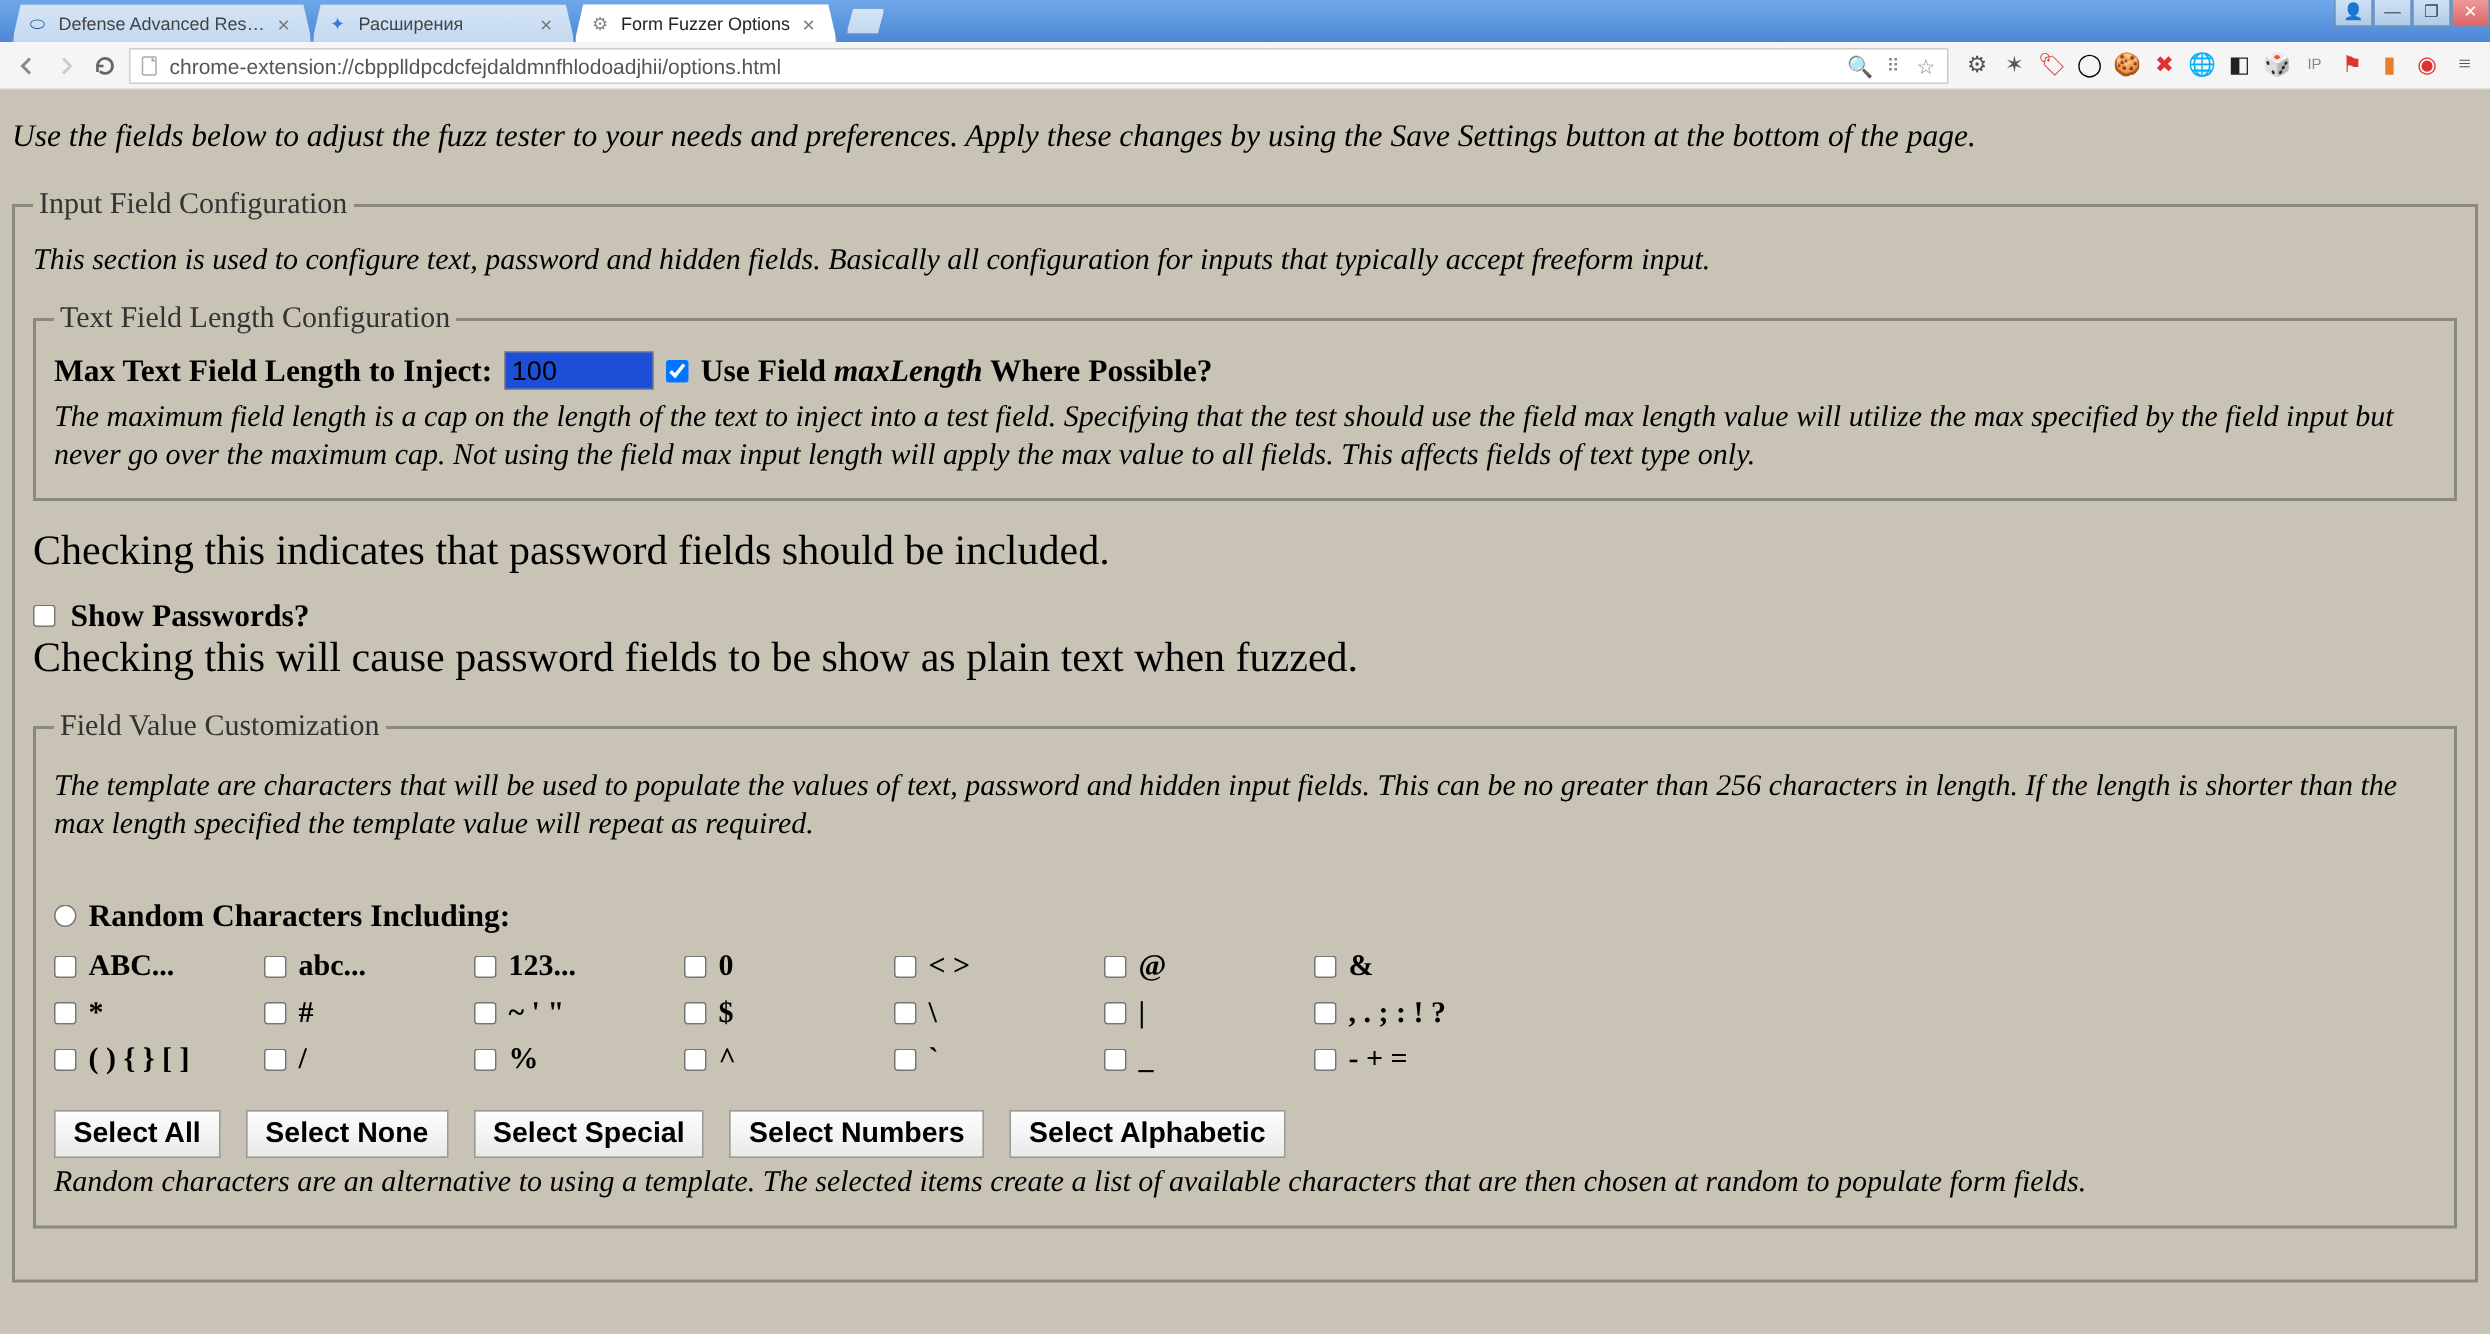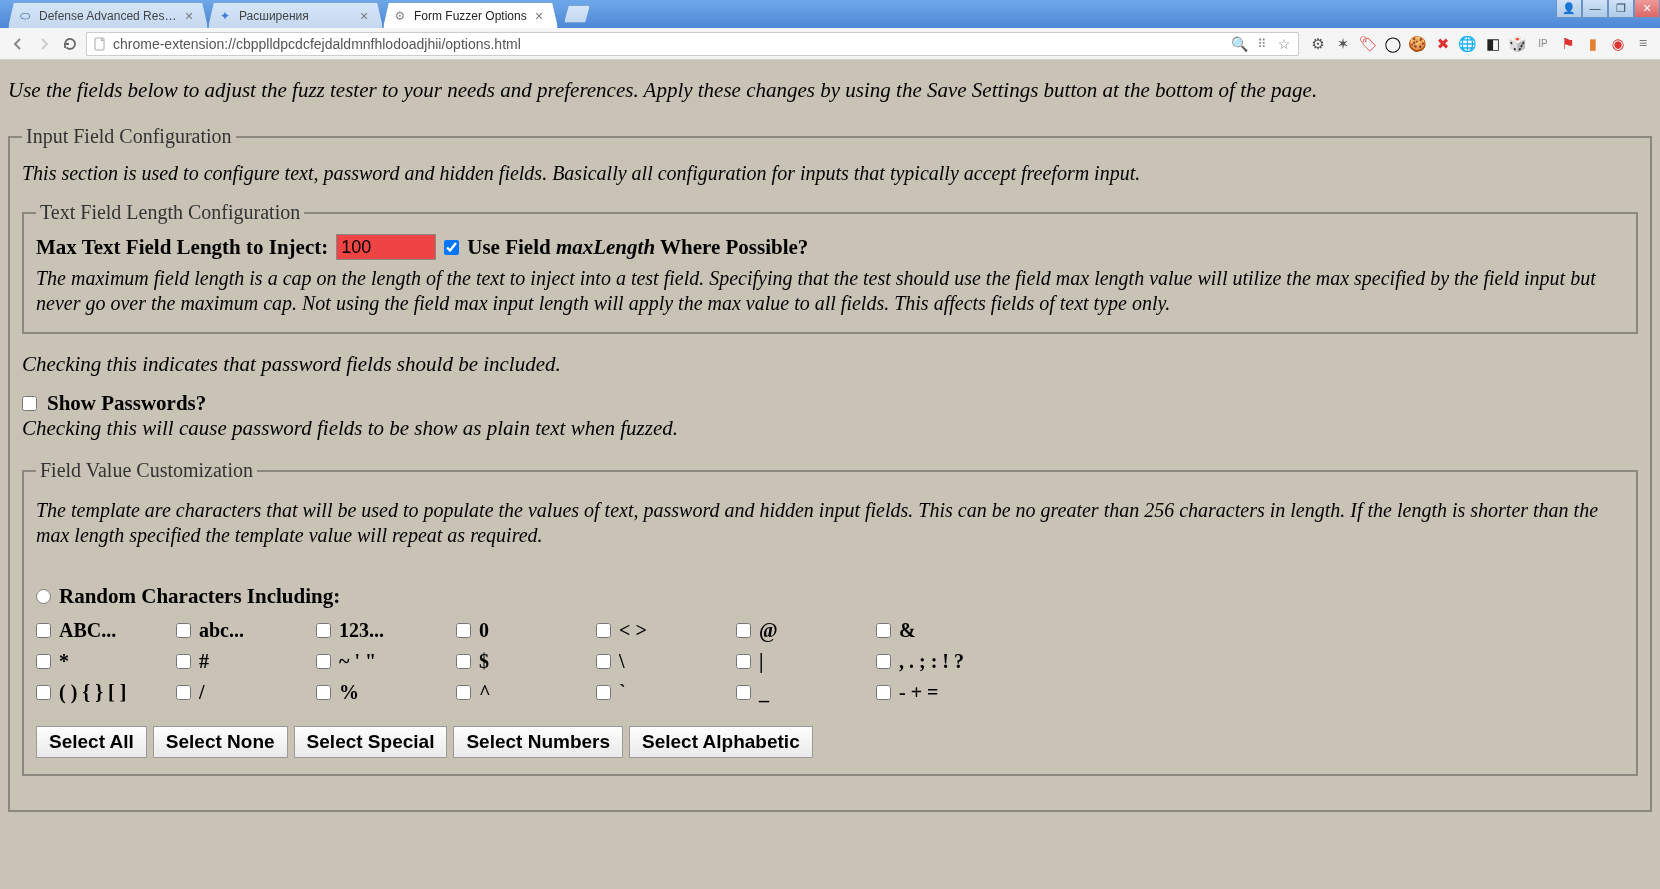--- a/index.html
+++ b/index.html
@@ -70,34 +70,34 @@
   fieldset {
     border: 2px solid #8a887f; padding: 10px 12px 16px 12px; margin-bottom: 18px;
   }
   legend { font-weight: normal; font-size: 20px; padding: 0 4px; color: #333; }
   .section-desc { font-style: italic; font-size: 20px; margin: 4px 0 16px 0; }
   fieldset.inner { margin-top: 6px; }
   .row { display: flex; align-items: center; flex-wrap: wrap; gap: 8px; font-size: 20px; }
   .bold { font-weight: bold; font-size: 21px; }
   .ital { font-style: italic; font-weight: bold; }
   .help { font-style: italic; font-size: 20px; margin-top: 6px; line-height: 1.25; }
-  input[type="text"].small { width: 100px; height: 26px; font: 18px Arial; padding: 2px 4px; border: 1px solid #888; background:#ef4444; }
+  input[type="text"].small { width: 100px; height: 26px; font: 18px Arial; padding: 2px 4px; border: 1px solid #888; background:#1d4ed8; }
   input[type="text"].wide { width: 844px; height: 26px; font: 18px Arial; padding: 2px 6px; border: 1px solid #888; background:#fff; }
   input[type="checkbox"], input[type="radio"] { width: 15px; height: 15px; }
   .checkbox-block { margin: 14px 0 4px 0; }
   .checkbox-block .row { gap: 10px; }
-  .sub-desc { font-style: italic; font-size: 21px; }
+  .sub-desc { font-size: 28px; }
   .btn {
     font: bold 19px Arial, sans-serif; padding: 4px 12px;
     background: linear-gradient(to bottom,#fefefe,#e9e9e9);
     border: 1px solid #9a9a9a; cursor: pointer;
   }
   .char-grid { display: grid; grid-template-columns: repeat(7, 140px); gap: 8px 0; margin-top: 10px; font-size: 20px; font-weight: bold; }
   .char-grid .cell { display: flex; align-items: center; gap: 8px; }
-  .select-btn-row { display: flex; gap: 6px; margin-top: 22px; }
+  .select-btn-row { display: flex; gap: 17px; margin-top: 22px; }
   .select-btn-row .btn { font-size: 19px; }
 </style>
 </head>
 <body>
 
 <div class="browser-chrome">
   <div class="tab-strip">
     <div class="tab">
       <span class="favicon" style="color:#2a5aa0">⬭</span>
       <span class="tab-title">Defense Advanced Resear</span>
@@ -301,15 +301,16 @@
           </div>
       </div>
 
       <div class="select-btn-row">
         <button class="btn">Select All</button>
         <button class="btn">Select None</button>
         <button class="btn">Select Special</button>
         <button class="btn">Select Numbers</button>
         <button class="btn">Select Alphabetic</button>
       </div>
+      <p class="help" style="margin-top:4px">Random characters are an alternative to using a template. The selected items create a list of available characters that are then chosen at random to populate form fields.</p>
     </fieldset>
   </fieldset>
 </div>
 
 </body></html>

